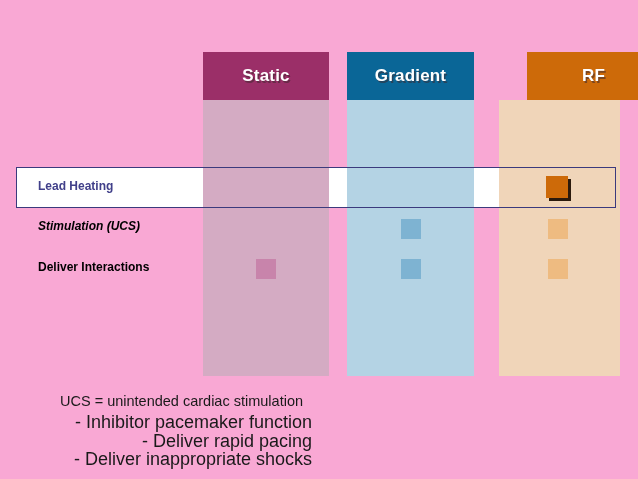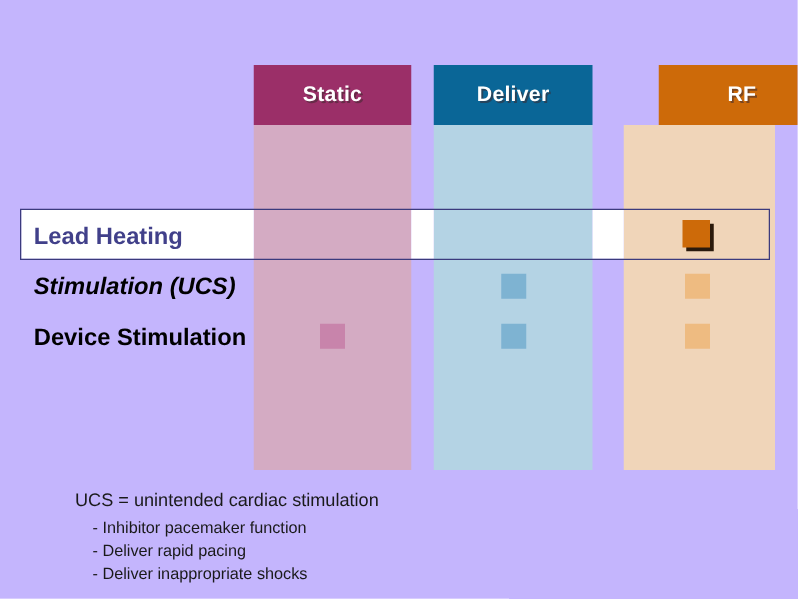--- a/index.html
+++ b/index.html
@@ -14,21 +14,21 @@
     font-family: "Liberation Sans", sans-serif;
     overflow: hidden;
     position: relative;
   }
 
   #slide {
     position: absolute;
     left: 0; top: 0;
     width: 638px;
     height: 479px;
-    background: #c4b5fd;
+    background: #f9a8d4;
   }
 
   
   .col-band {
     position: absolute;
     top: 100px;
     height: 276px;
   }
   .col-band.static   { left: 203px; width: 126px; background: #d4abc3; }
   .col-band.gradient { left: 347px; width: 127px; background: #b4d3e4; }
@@ -48,22 +48,22 @@
     letter-spacing: 0.2px;
     text-shadow: 1.5px 1.5px 0.5px rgba(60,40,45,0.55);
   }
   .col-header.static   { left: 203px; width: 126px; background: #9b2f68; }
   .col-header.gradient { left: 347px; width: 127px; background: #0a6697; }
   .col-header.rf       { left: 527px; width: 133px; background: #cd6a09; }
 
   
   .row-label {
     position: absolute;
-    left: 27px;
-    font-size: 19px;
+    left: 38px;
+    font-size: 12px;
     font-weight: bold;
     color: #000000;
     white-space: nowrap;
   }
   .row-label.r1 { top: 179px; color: #41408a; }
   .row-label.r2 { top: 219px; font-style: italic; }
   .row-label.r3 { top: 260px; }
 
   
   #highlight-box {
@@ -130,51 +130,52 @@
     font-size: 14.5px;
     line-height: 19px;
     white-space: nowrap;
   }
   #footer ul {
     list-style: none;
     margin: 2px 0 0 0;
     padding: 0 0 0 14px;
   }
   #footer li {
-    font-size: 13px;
+    font-size: 18px;
     line-height: 18.5px;
     white-space: nowrap;
+    text-align: right;
   }
 </style>
 </head>
 <body>
 
 <div id="slide">
 
   <div class="col-band static"></div>
   <div class="col-band gradient"></div>
   <div class="col-band rf"></div>
 
   <div class="col-header static">
     <span>Static</span>
   </div>
   <div class="col-header gradient">
-    <span>Deliver</span>
+    <span>Gradient</span>
   </div>
   <div class="col-header rf">
     <span>RF</span>
   </div>
 
   <div id="highlight-box-fill"></div>
   <div id="highlight-box-fill2"></div>
   <div id="highlight-box-fill3"></div>
 
   <div class="row-label r1">Lead Heating</div>
   <div class="row-label r2">Stimulation (UCS)</div>
-  <div class="row-label r3">Device Stimulation</div>
+  <div class="row-label r3">Deliver Interactions</div>
 
   <div id="highlight-box"></div>
 
   <div class="marker m-rf-strong" style="left:546px; top:176px;"></div>
 
   <div class="marker m-gradient" style="left:401px; top:219px;"></div>
   <div class="marker m-rf" style="left:548px; top:219px;"></div>
 
   <div class="marker m-static" style="left:256px; top:259px;"></div>
   <div class="marker m-gradient" style="left:401px; top:259px;"></div>

